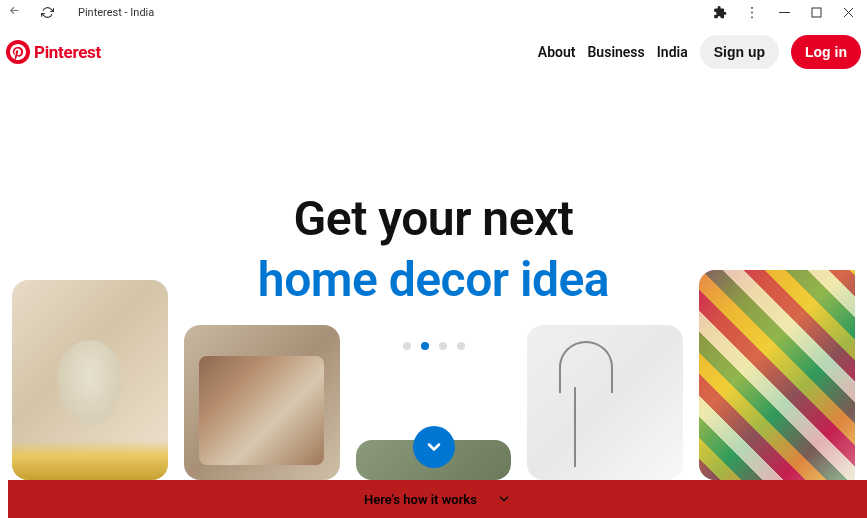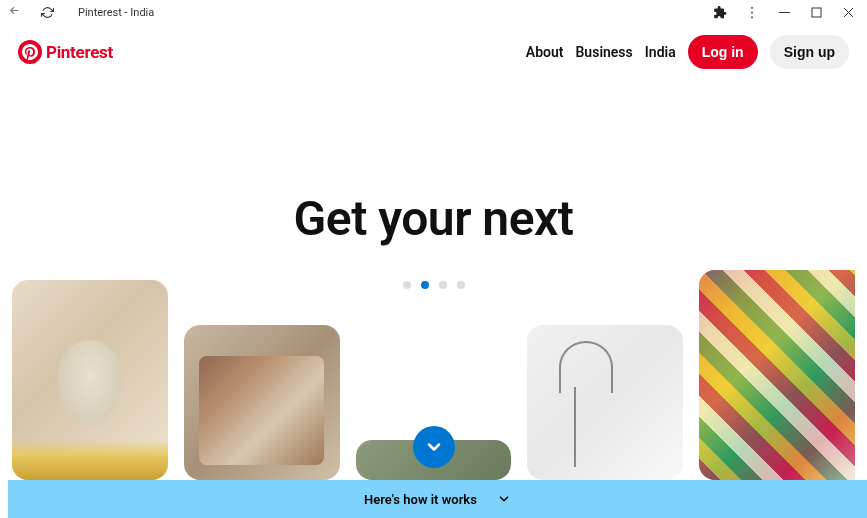--- a/index.html
+++ b/index.html
@@ -10,21 +10,21 @@
 .browser-left { display: flex; align-items: center; gap: 20px; }
 .nav-arrow { color: #888; font-size: 13px; cursor: pointer; }
 .reload-icon { width: 13px; height: 13px; display: inline-flex; align-items: center; justify-content: center; cursor: pointer; }
 .browser-title { font-size: 11px; color: #333; margin-left: 4px; }
 .browser-right { margin-left: auto; display: flex; align-items: center; gap: 18px; padding-right: 4px; }
 .ext-icon { width: 14px; height: 14px; display: inline-flex; align-items: center; justify-content: center; }
 .menu-dots { font-size: 14px; color: #333; cursor: pointer; line-height: 1; }
 .win-btn { width: 14px; height: 14px; display: inline-flex; align-items: center; justify-content: center; cursor: pointer; color: #333; }
 
 
-.header { height: 56px; display: flex; align-items: center; padding: 0 18px; }
+.header { height: 56px; display: flex; align-items: center; padding: 0 6px; }
 .logo-wrap { display: flex; align-items: center; gap: 4px; }
 .logo-circle { width: 24px; height: 24px; border-radius: 50%; background: #e60023; display: flex; align-items: center; justify-content: center; }
 .logo-text { color: #e60023; font-weight: 700; font-size: 17px; letter-spacing: -0.3px; }
 .header-right { margin-left: auto; display: flex; align-items: center; gap: 12px; }
 .nav-link { font-size: 14px; font-weight: 600; color: #111; cursor: pointer; }
 .btn { padding: 9px 14px; border-radius: 20px; font-size: 14px; font-weight: 600; cursor: pointer; border: none; }
 .btn-login { background: #e60023; color: #fff; }
 .btn-signup { background: #efefef; color: #111; }
 
 
@@ -55,21 +55,21 @@
 .c4::before { content: ""; position: absolute; left: 20%; top: 10%; width: 50px; height: 50px; border: 2px solid #888; border-radius: 50% 50% 0 0; border-bottom: none; }
 .c4::after { content: ""; position: absolute; left: 30%; top: 40%; width: 2px; height: 80px; background: #888; }
 
 
 .c5::before { content: ""; position: absolute; inset: 0; background: repeating-linear-gradient(45deg, rgba(200,30,80,0.6) 0 15px, rgba(240,200,50,0.6) 15px 30px, rgba(50,150,90,0.5) 30px 45px, rgba(240,240,220,0.7) 45px 60px); }
 
 
 .scroll-btn { position: absolute; left: 50%; transform: translateX(-50%); bottom: 50px; width: 42px; height: 42px; border-radius: 50%; background: #0076d3; display: flex; align-items: center; justify-content: center; cursor: pointer; z-index: 10; }
 
 
-.footer { position: absolute; bottom: 0; left: 8px; right: 0; height: 38px; background: #7dd3fc; display: flex; align-items: center; justify-content: center; gap: 20px; font-size: 13px; font-weight: 600; cursor: pointer; }
+.footer { position: absolute; bottom: 0; left: 8px; right: 0; height: 38px; background: #b91c1c; display: flex; align-items: center; justify-content: center; gap: 20px; font-size: 13px; font-weight: 600; cursor: pointer; }
 </style>
 </head>
 <body>
 
 <div class="browser-bar">
   <div class="browser-left">
     <span class="nav-arrow">
       <svg width="13" height="13" viewBox="0 0 24 24" fill="none" stroke="#777" stroke-width="2">
           <path d="M19 12H5M11 18l-6-6 6-6"></path>
         </svg>
@@ -113,27 +113,28 @@
       <svg width="16" height="16" viewBox="0 0 24 24" fill="#fff">
           <path d="M12 0C5.4 0 0 5.4 0 12c0 5 3.1 9.3 7.5 11-.1-.9-.2-2.4 0-3.4.2-.9 1.4-5.7 1.4-5.7s-.3-.7-.3-1.7c0-1.6.9-2.8 2.1-2.8 1 0 1.5.7 1.5 1.6 0 1-.6 2.5-1 3.9-.3 1.2.6 2.1 1.7 2.1 2.1 0 3.7-2.2 3.7-5.4 0-2.8-2-4.8-4.9-4.8-3.3 0-5.3 2.5-5.3 5.1 0 1 .4 2.1.9 2.7.1.1.1.2.1.3-.1.4-.3 1.2-.3 1.3-.1.2-.2.3-.4.2-1.5-.7-2.4-2.9-2.4-4.6 0-3.8 2.7-7.2 7.9-7.2 4.1 0 7.4 3 7.4 6.9 0 4.1-2.6 7.5-6.2 7.5-1.2 0-2.4-.6-2.7-1.4l-.8 2.8c-.3 1-1 2.4-1.5 3.2 1.1.3 2.3.5 3.6.5 6.6 0 12-5.4 12-12S18.6 0 12 0z"></path>
         </svg>
     </span>
     <span class="logo-text">Pinterest</span>
   </div>
   <div class="header-right">
     <span class="nav-link">About</span>
     <span class="nav-link">Business</span>
     <span class="nav-link">India</span>
+    <button class="btn btn-signup">Sign up</button>
     <button class="btn btn-login">Log in</button>
-    <button class="btn btn-signup">Sign up</button>
   </div>
 </div>
 
 <div class="hero">
   <div class="hero-line1">Get your next</div>
+  <div class="hero-line2" style="color:#0076d3">home decor idea</div>
   <div class="dots">
     <span class="dot"></span>
     <span class="dot active"></span>
     <span class="dot"></span>
     <span class="dot"></span>
   </div>
 </div>
 
 <div class="grid">
   <div class="card c1"></div>

